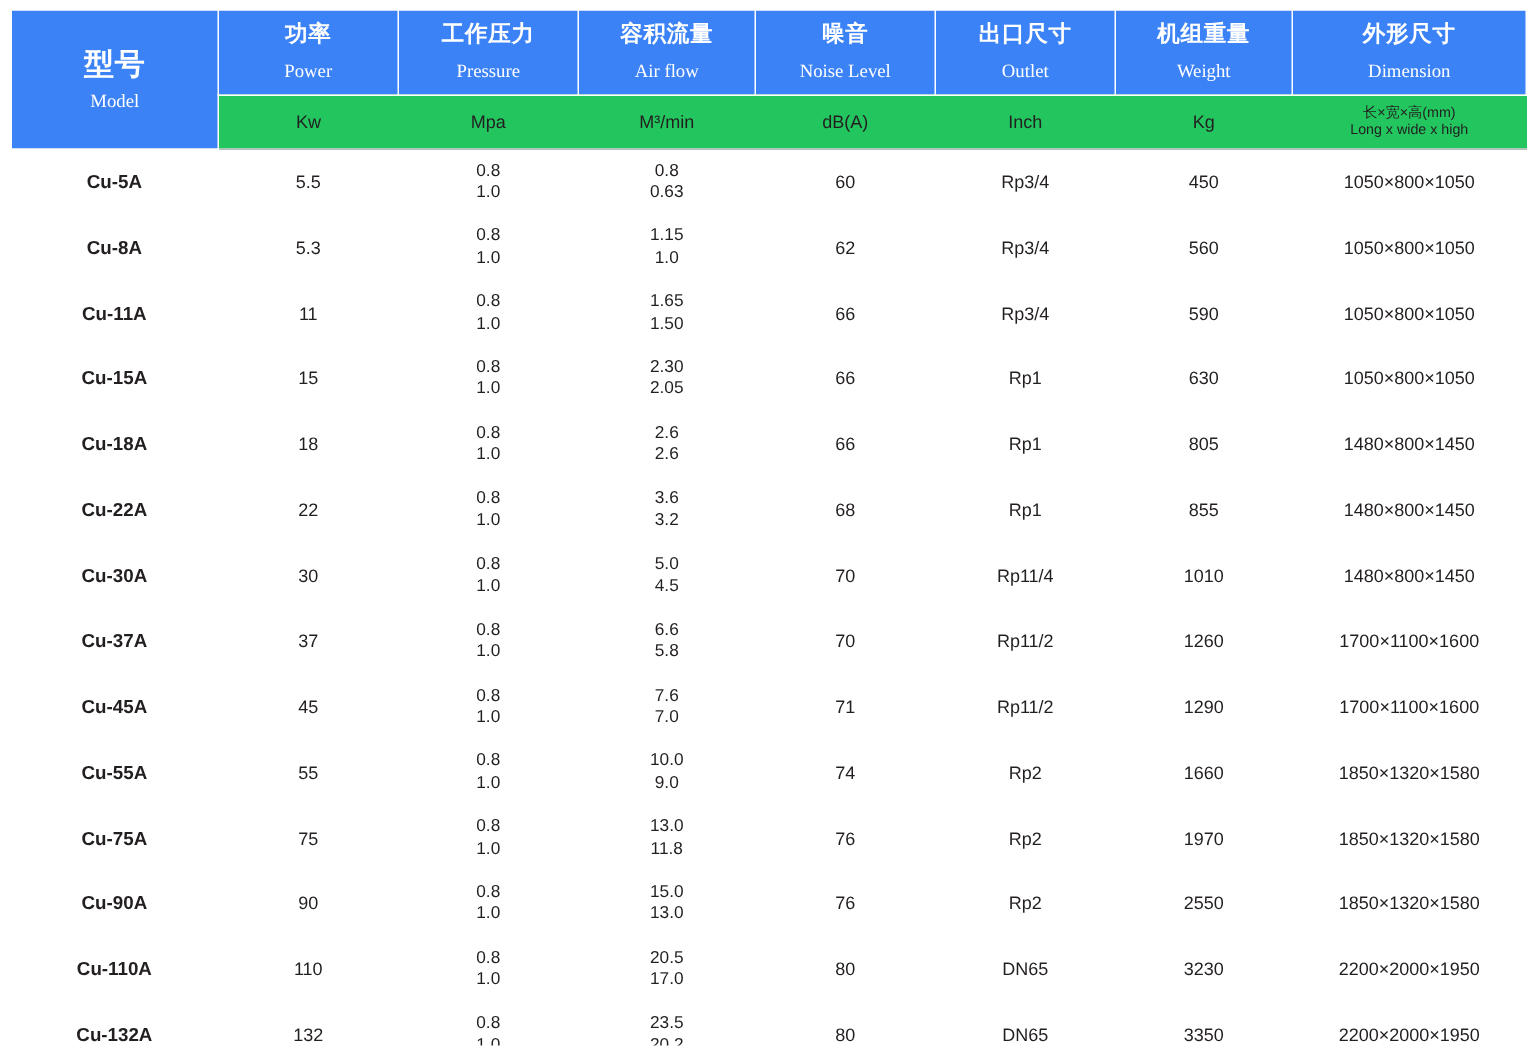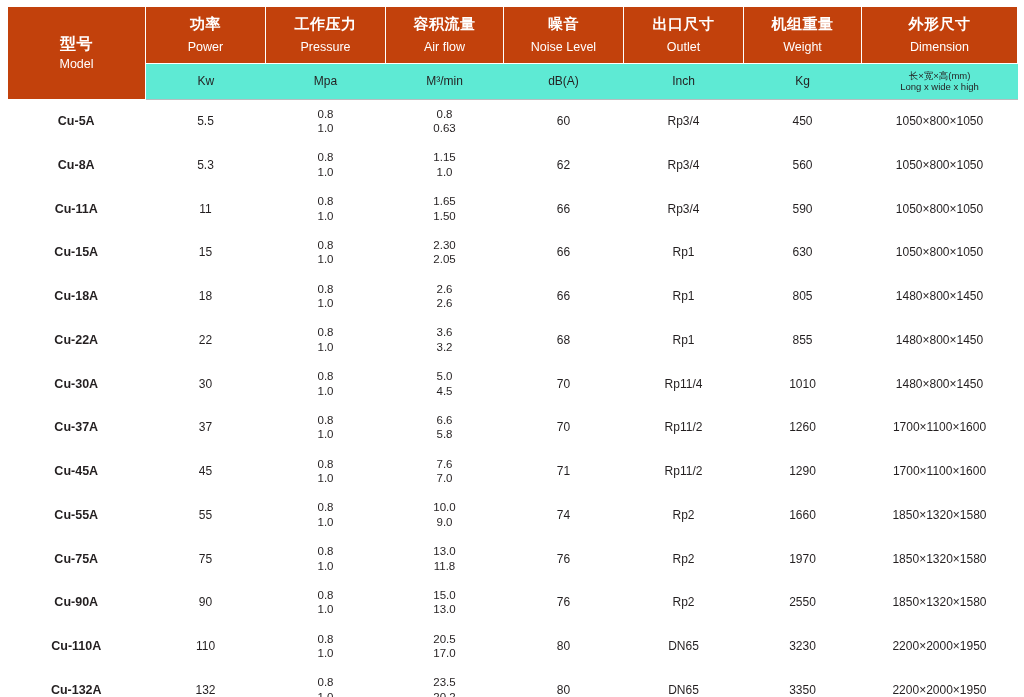--- a/index.html
+++ b/index.html
@@ -20,39 +20,40 @@
     table-layout: fixed;
   }
   .spec-table td, .spec-table th {
     border: 1px solid #ffffff;
     text-align: center;
     vertical-align: middle;
     color: #231f20;
   }
   
   thead .hdr-main td {
-    background: #c2410c;
+    background: #3b82f6;
     color: #ffffff;
     padding: 6px 2px 7px 2px;
     line-height: 1.45;
+    font-family: Liberation Serif, serif;
   }
   thead .hdr-main .cn {
     display: block;
     font-size: 15px;
     font-weight: bold;
     letter-spacing: 0.5px;
   }
   thead .hdr-main .en {
     display: block;
     font-size: 12.5px;
     font-weight: normal;
     margin-top: 3px;
   }
   thead .hdr-units td {
-    background: #5eead4;
+    background: #22c55e;
     color: #231f20;
     font-size: 12px;
     padding: 6px 13px;
     border: 1px solid #b9bcbe;
     border-left: none;
     border-right: none;
   }
   thead .hdr-units .u-sub-cn {
     display: block;
     font-size: 9.5px;
@@ -64,21 +65,21 @@
     line-height: 1.2;
   }
   
   td.model-head {
     background: #7b8287;
     color: #ffffff;
     padding: 4px;
   }
   td.model-head .cn {
     display: block;
-    font-size: 16px;
+    font-size: 20px;
     font-weight: bold;
   }
   td.model-head .en {
     display: block;
     font-size: 12.5px;
     margin-top: 0;
   }
   
   tbody td {
     border: 1px solid #b9bcbe;

